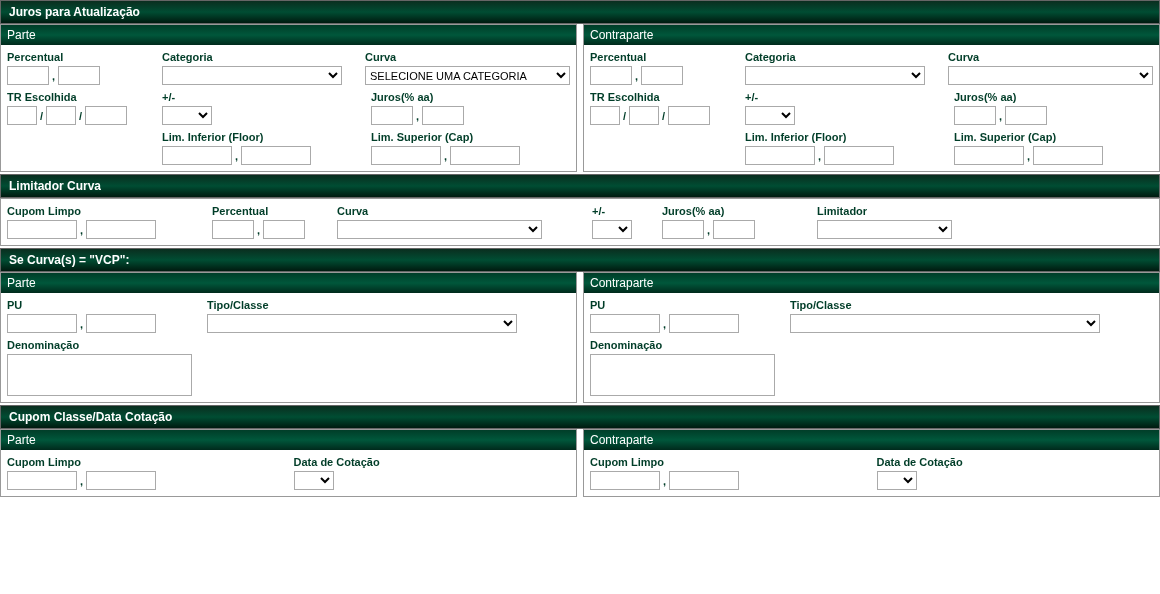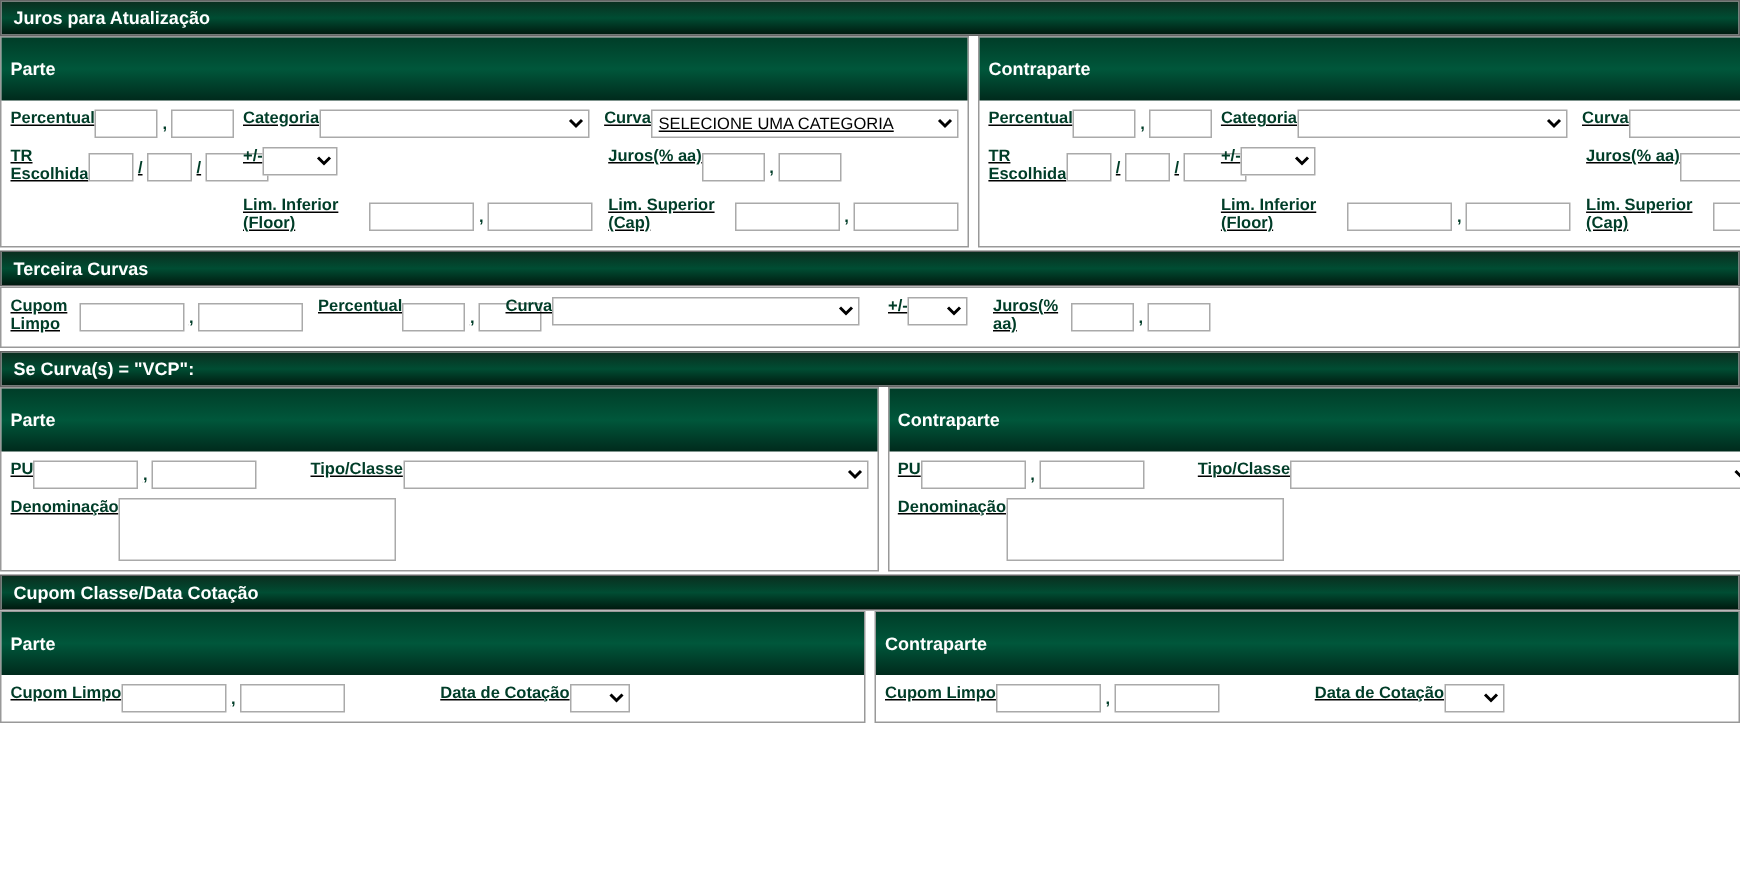--- a/index.html
+++ b/index.html
@@ -28,36 +28,35 @@
     }
     .panel-half {
       flex: 1;
       border: 1px solid #999;
       background: #fff;
       margin-bottom: 2px;
     }
     .panel-title {
       background: linear-gradient(to bottom, #003d28 0%, #00573b 50%, #002a1c 100%);
       color: #fff;
-      font-weight: bold;
+      font-weight: normal;
       font-size: 12px;
-      padding: 14px 6px;
+      padding: 3px 6px;
     }
     .panel-body {
       padding: 6px;
     }
     .row {
       display: flex;
       gap: 10px;
       margin-bottom: 6px;
     }
     .field {
       display: flex;
-      flex-direction: row;
-      text-decoration: underline;
+      flex-direction: column;
     }
     .label {
       color: #003d28;
       font-weight: bold;
       font-size: 11px;
       margin-bottom: 3px;
     }
     .inline-inputs {
       display: flex;
       align-items: center;
@@ -232,21 +231,21 @@
             <input type="text" class="w-med" style="">
             <span class="sep">,</span>
             <input type="text" class="w-med" style="">
           </div>
         </div>
       </div>
     </div>
   </div>
 </div>
 
-<div class="section-header">Terceira Curvas</div>
+<div class="section-header">Limitador Curva</div>
 <div class="panel">
   <div class="panel-body">
     <div class="row" style="margin-bottom:0">
       <div class="field" style="width:195px">
         <span class="label">Cupom Limpo</span>
         <div class="inline-inputs">
           <input type="text" class="w-med" style="">
           <span class="sep">,</span>
           <input type="text" class="w-med" style="">
         </div>
@@ -268,20 +267,24 @@
         <select style="width:40px"></select>
       </div>
       <div class="field" style="width:145px">
         <span class="label">Juros(% aa)</span>
         <div class="inline-inputs">
           <input type="text" class="w-small" style="">
           <span class="sep">,</span>
           <input type="text" class="w-small" style="">
         </div>
       </div>
+      <div class="field" style="flex:1">
+        <span class="label">Limitador</span>
+        <select style="width:135px"></select>
+      </div>
     </div>
   </div>
 </div>
 
 <div class="section-header">Se Curva(s) = "VCP":</div>
 <div class="two-col">
   <div class="panel-half">
     <div class="panel-title">Parte</div>
     <div class="panel-body">
       <div class="row">

